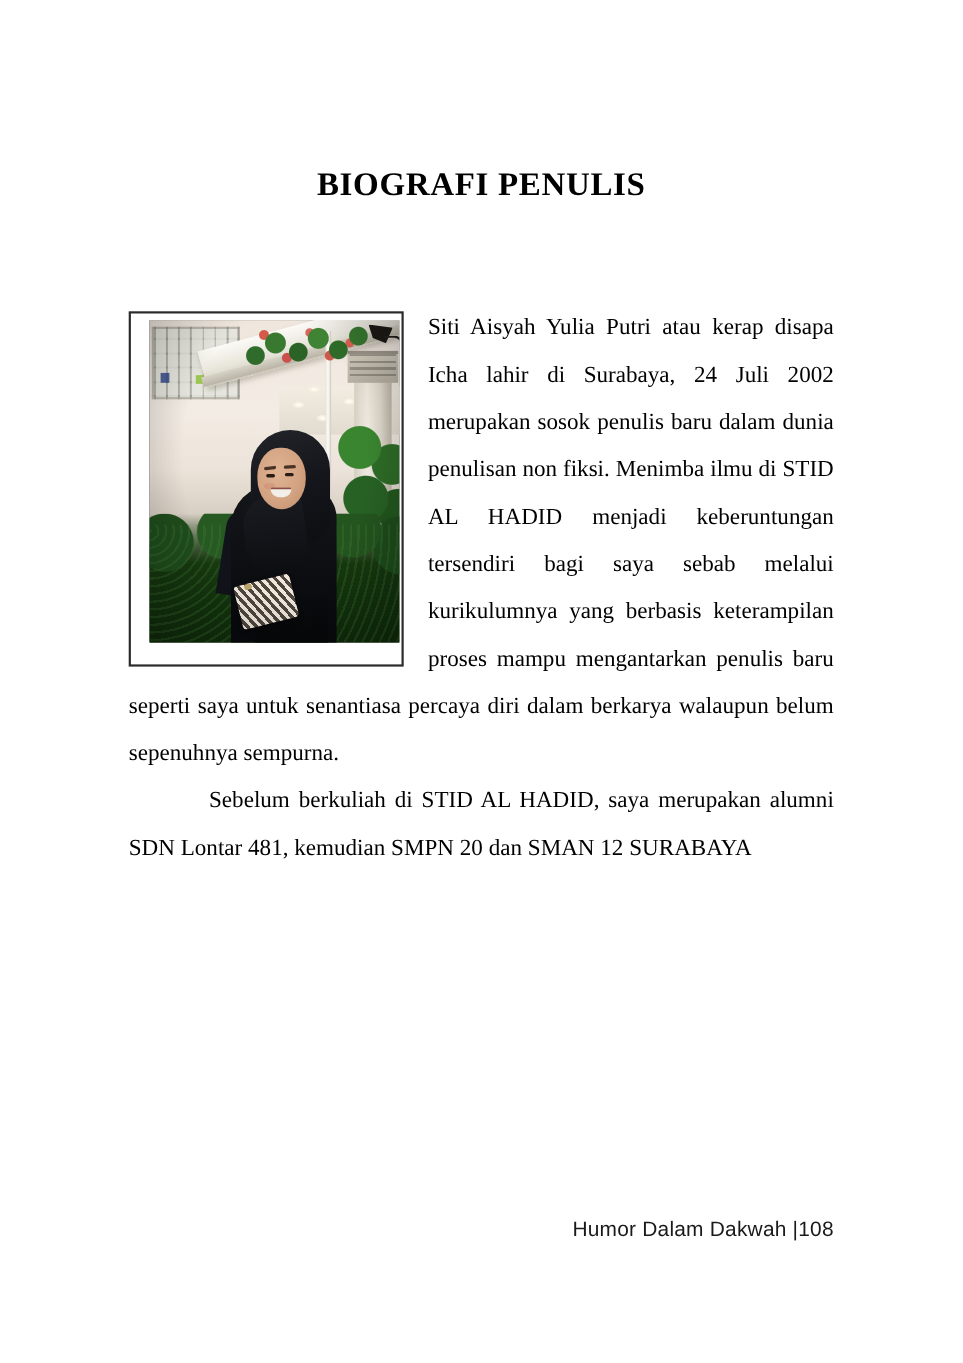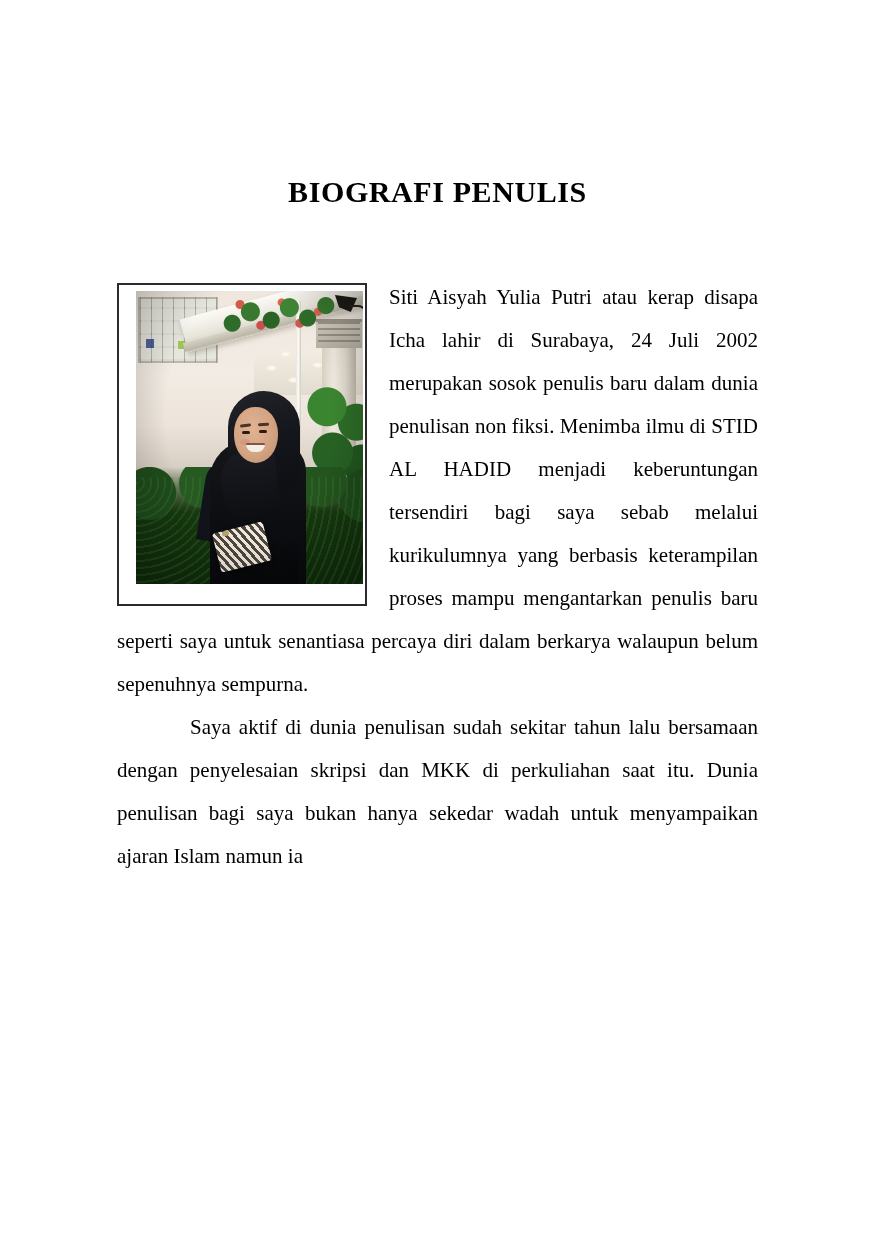--- a/index.html
+++ b/index.html
@@ -18,21 +18,21 @@
     height: 1239px;
     background: #ffffff;
     overflow: hidden;
     box-sizing: border-box;
   }
 
   
   .page-title {
     position: absolute;
     left: 0;
-    top: 152px;
+    top: 128px;
     width: 875px;
     text-align: center;
     font-size: 30px;
     font-weight: bold;
     letter-spacing: 0.6px;
     line-height: 40px;
     font-family: "Liberation Serif", "DejaVu Serif", serif;
   }
 
   
@@ -374,19 +374,20 @@
         <div class="ph-layer ph-eye-r"></div>
         <div class="ph-layer ph-smile"></div>
         <div class="ph-layer ph-bag"></div>
         <div class="ph-layer ph-bag-clasp"></div>
         <div class="ph-layer ph-vignette"></div>
       </div>
     </figure>
 
     <p class="para">Siti Aisyah Yulia Putri atau kerap disapa Icha lahir di Surabaya, 24 Juli 2002 merupakan sosok penulis baru dalam dunia penulisan non fiksi. Menimba ilmu di STID AL HADID menjadi keberuntungan tersendiri bagi saya sebab melalui kurikulumnya yang berbasis keterampilan proses mampu mengantarkan penulis baru seperti saya untuk senantiasa percaya diri dalam berkarya walaupun belum sepenuhnya sempurna.</p>
 
-
-    <p class="para indent gap-para">Saya aktif di dunia penulisan sudah sekitar tahun lalu bersamaan dengan penyelesaian skripsi dan MKK di perkuliahan saat itu. Dunia penulisan bagi saya bukan hanya sekedar wadah untuk menyampaikan ajaran Islam namun ia</p>
+    <p class="para indent gap-para">Sebelum berkuliah di STID AL HADID, saya merupakan alumni SDN Lontar 481, kemudian SMPN 20 dan SMAN 12 SURABAYA</p>
+
 
   </div>
 
+  <div class="footer">Humor Dalam Dakwah |108</div>
 
 </div>
 
 </body></html>

